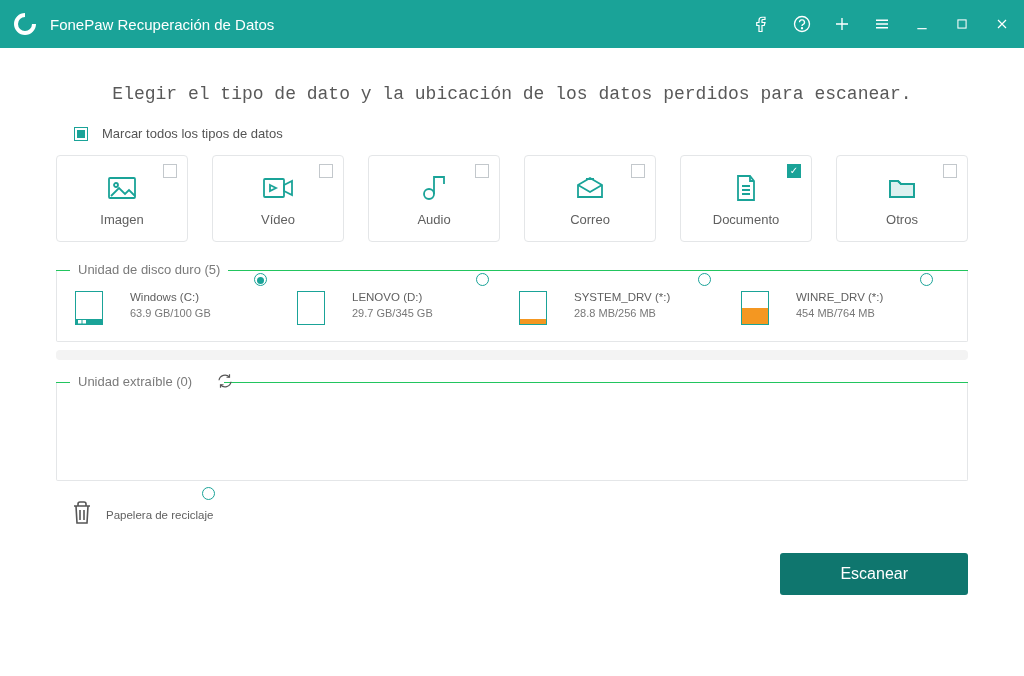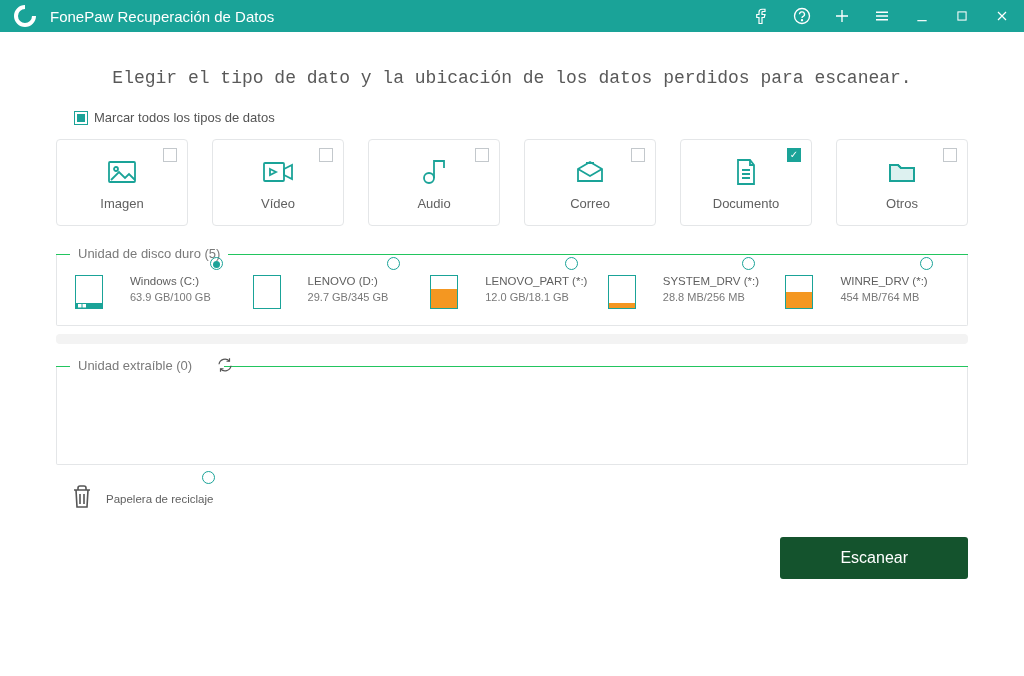--- a/index.html
+++ b/index.html
@@ -7,21 +7,21 @@
       padding: 0;
       box-sizing: border-box;
       font-family: "Segoe UI", Tahoma, Geneva, sans-serif;
     }
     body {
       background: #fff;
       width: 1024px;
       height: 676px;
     }
     .title-bar {
-      height: 32px;
+      height: 48px;
       background: #1aa398;
       display: flex;
       align-items: center;
       padding: 0 12px;
       color: #fff;
     }
     .logo-area {
       display: flex;
       align-items: center;
       gap: 12px;
@@ -59,21 +59,21 @@
       text-align: center;
       color: #595959;
       font-size: 18px;
       margin-bottom: 22px;
       font-weight: 400;
       font-family: Liberation Mono, monospace;
     }
     .check-all {
       display: flex;
       align-items: center;
-      gap: 6px;
+      gap: 14px;
       margin-bottom: 14px;
       color: #545454;
       font-size: 13px;
       padding-left: 18px;
     }
     .check-sq {
       width: 14px;
       height: 14px;
       border: 1.5px solid #1aa398;
       display: flex;
@@ -252,21 +252,21 @@
       cursor: pointer;
     }
     .bin-icon { color: #565656; }
     .recycle-label { font-size: 11.5px; color: #606060; }
     .scan-row {
       display: flex;
       justify-content: flex-end;
       margin-top: 22px;
     }
     .scan-btn {
-      background: #14532d;
+      background: #0f766e;
       color: #fff;
       font-size: 16px;
       padding: 12px 60px;
       border: none;
       border-radius: 3px;
       cursor: pointer;
     }
     .check-sq.unchecked {
       border-color: #c3c8cc;
     }
@@ -423,30 +423,20 @@
               <div class="drive-fill" style="height:0%;background:#f49721"></div>
             </div>
             <div class="drive-info">
               <span class="drive-name">LENOVO (D:)</span>
               <span class="drive-size">29.7 GB/345 GB</span>
             </div>
           </div>
           <div class="drive">
             <span class="drive-radio"></span>
             <div class="drive-block">
-              <div class="drive-fill" style="height:60%;background:#f49721"></div>
-            </div>
-            <div class="drive-info">
-              <span class="drive-name">LENOVO_PART (*:)</span>
-              <span class="drive-size">12.0 GB/18.1 GB</span>
-            </div>
-          </div>
-          <div class="drive">
-            <span class="drive-radio"></span>
-            <div class="drive-block">
               <div class="drive-fill" style="height:15%;background:#f49721"></div>
             </div>
             <div class="drive-info">
               <span class="drive-name">SYSTEM_DRV (*:)</span>
               <span class="drive-size">28.8 MB/256 MB</span>
             </div>
           </div>
           <div class="drive">
             <span class="drive-radio"></span>
             <div class="drive-block">

